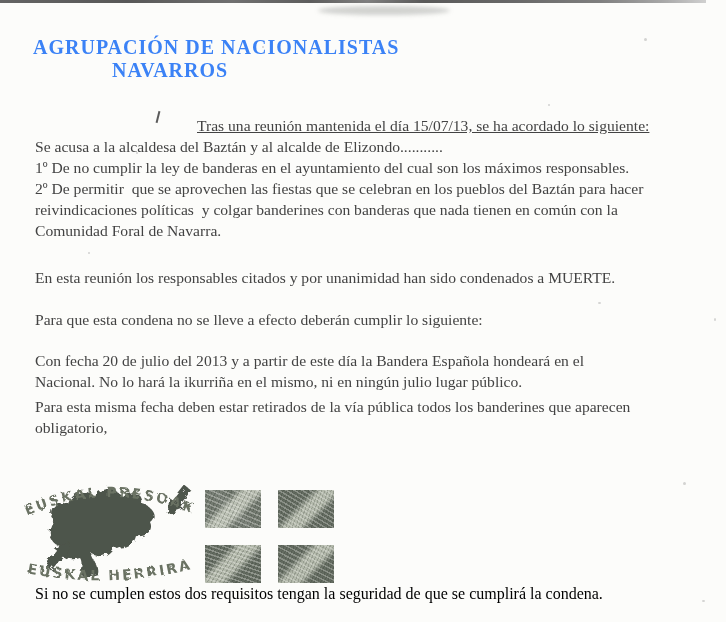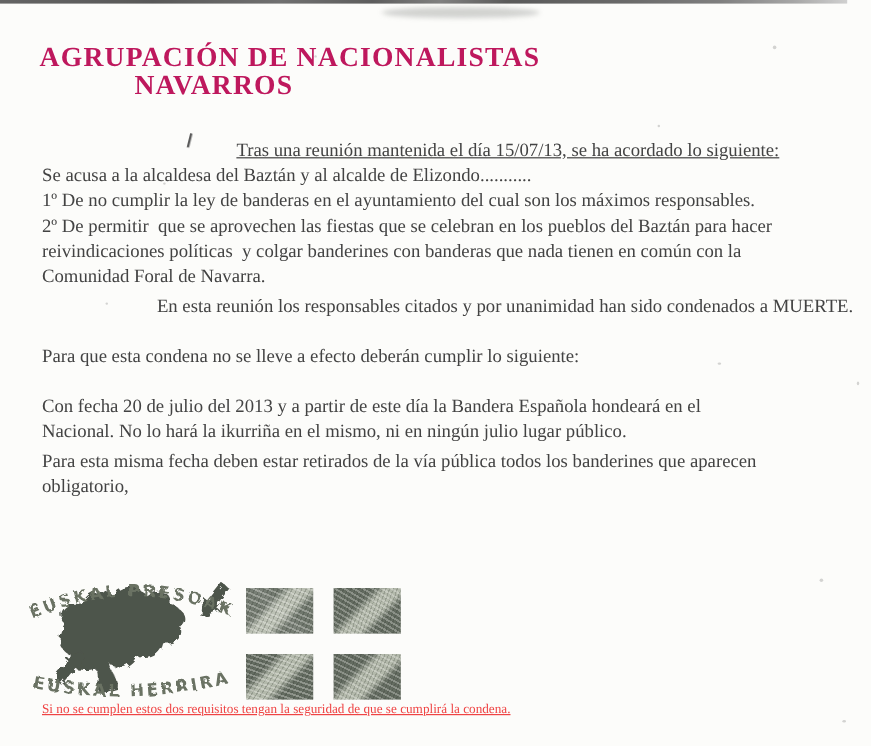--- a/index.html
+++ b/index.html
@@ -34,41 +34,41 @@
   }
   .stray-mark{
     position:absolute;left:157px;top:111px;width:2px;height:12px;
     background:#5a5a5a;transform:rotate(14deg);filter:blur(.3px);
   }
   .speck{position:absolute;border-radius:50%;background:rgba(105,105,105,.28);filter:blur(.5px);}
 
   
   .org{
     position:absolute;left:33px;top:36px;
-    color:#be185d;font-weight:bold;font-size:23px;line-height:23px;
+    color:#3b82f6;font-weight:bold;font-size:20px;line-height:23px;
     letter-spacing:1px;filter:blur(.25px);
   }
   .org .l2{padding-left:79px;}
 
   
   .doc{
     position:absolute;left:35px;top:115px;width:676px;
     color:var(--ink);font-size:15.6px;line-height:21px;
     filter:blur(.22px);
   }
   .line{white-space:pre;}
   .indent{padding-left:162px;text-decoration:underline;}
-  .gap-a{margin-top:4px;text-align:right;}
+  .gap-a{margin-top:26px;}
   .gap-b{margin-top:21px;}
   .gap-c{margin-top:20px;}
   .gap-d{margin-top:4px;}
 
   .final-line{
     position:absolute;left:35px;top:585px;
-    color:#ef4444;font-size:11px;filter:blur(.2px);white-space:pre;text-decoration:underline;
+    color:#000000;font-size:16px;filter:blur(.2px);white-space:pre;
   }
 
   
   .logo{position:absolute;left:18px;top:474px;width:176px;height:116px;}
 
   
   .flags{
     position:absolute;left:205px;top:490px;
     display:grid;grid-template-columns:56px 56px;grid-auto-rows:38px;
     column-gap:17px;row-gap:17px;

